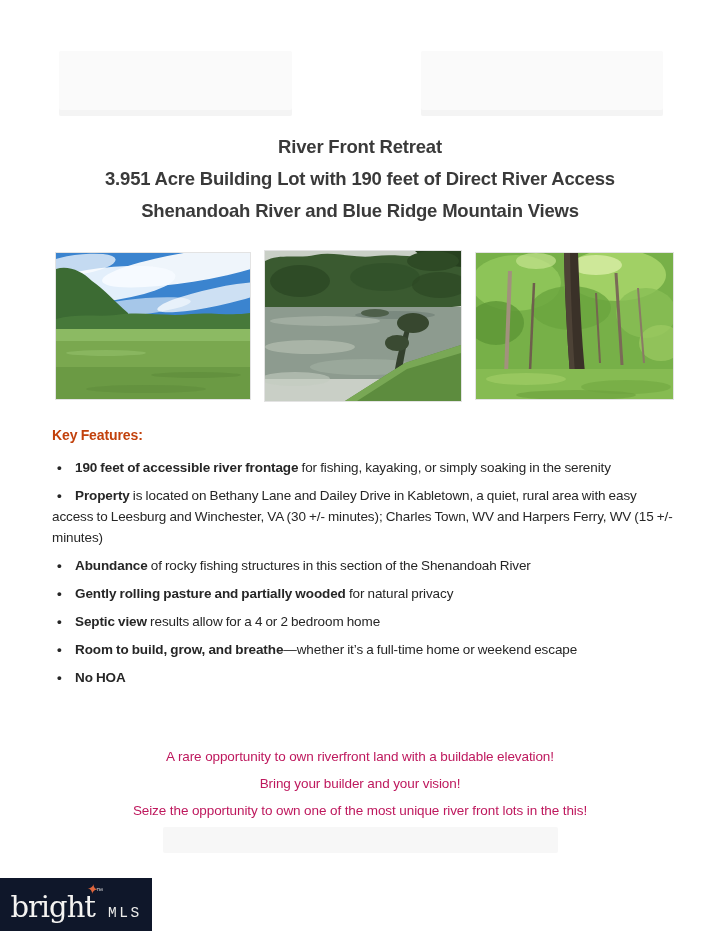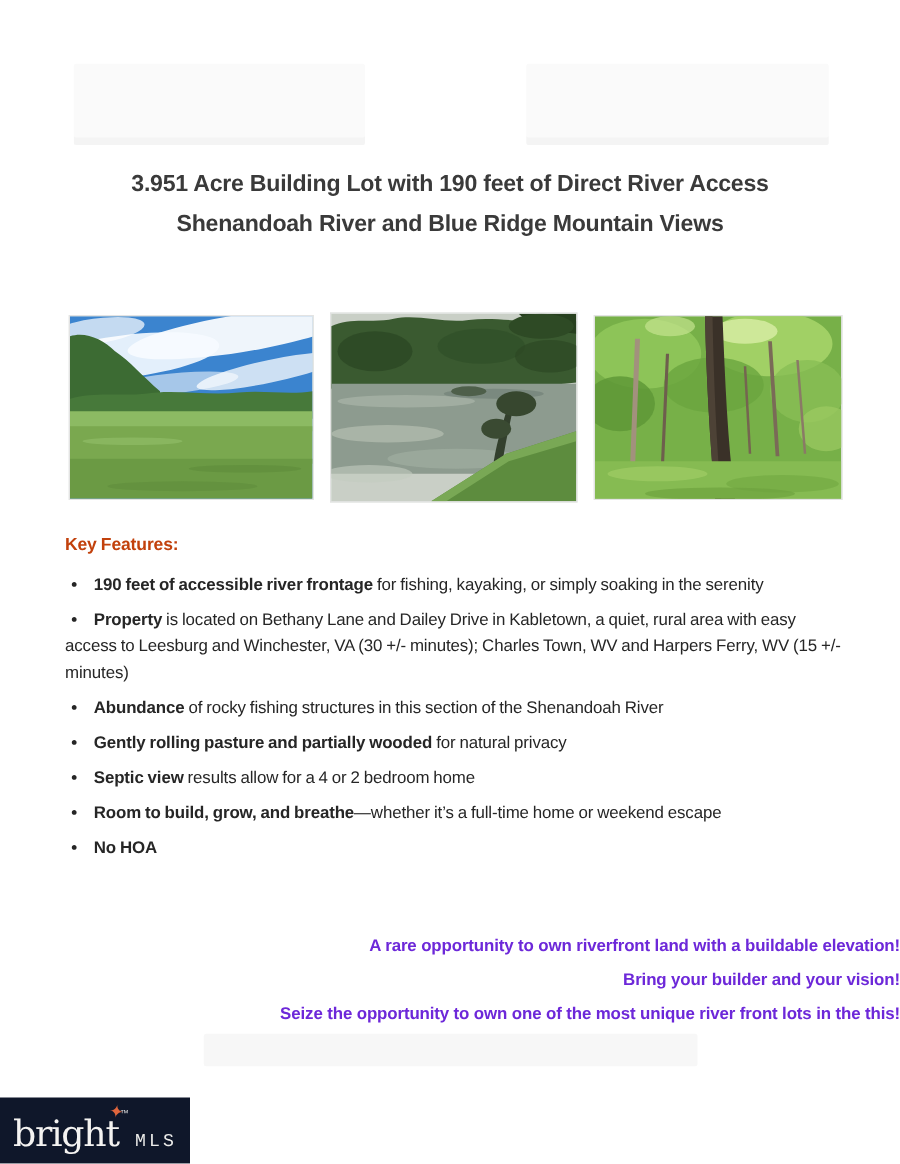--- a/index.html
+++ b/index.html
@@ -22,22 +22,22 @@
   .photo{display:block;border:1px solid #e3e3e3;background:#dfe8df;}
   .photo svg{display:block;}
   
   .features{position:absolute;top:426px;left:52px;width:628px;font-size:13.5px;line-height:21px;letter-spacing:-0.1px;word-spacing:-0.5px;}
   .features h2{margin:0 0 13px 0;font-size:14px;line-height:18px;color:#c2410c;}
   .bullet{margin:0 0 7px 0;text-indent:0;}
   .bullet .dot{display:inline-block;width:18px;margin-left:5px;font-weight:bold;text-indent:0;}
   .bullet .b{font-weight:bold;}
   
   .closing{
-    position:absolute;top:743px;left:0;width:720px;text-align:right;
-    font-weight:bold;font-size:13.5px;line-height:27px;color:#6d28d9;letter-spacing:-0.1px;
+    position:absolute;top:743px;left:0;width:720px;text-align:center;
+    font-weight:normal;font-size:13.5px;line-height:27px;color:#be185d;letter-spacing:-0.1px;
   }
   .closing p{margin:0;}
   
   .logo-box{
     position:absolute;left:0;top:878px;width:152px;height:53px;
     display:flex;align-items:center;justify-content:center;
   }
   .logo{position:relative;white-space:nowrap;line-height:1;}
   .logo .word{
     font-family:"DejaVu Serif",serif;font-size:29px;color:#f4f3f1;letter-spacing:-1px;
@@ -58,20 +58,21 @@
 </head>
 <body>
 
 <div class="page">
 
   <div class="faint" id="faint-tl"></div>
   <div class="faint" id="faint-tr"></div>
   <div class="faint" id="faint-bottom"></div>
 
   <div class="header">
+    <div>River Front Retreat</div>
     <div>3.951 Acre Building Lot with 190 feet of Direct River Access</div>
     <div>Shenandoah River and Blue Ridge Mountain Views</div>
   </div>
 
   <div class="photos">
 
     <span class="photo" style="width:194px;height:146px;">
       <svg width="194" height="146" viewBox="0 0 194 146" preserveAspectRatio="none" aria-hidden="true">
         <rect width="194" height="146" fill="#3b84cf"></rect>
         <ellipse cx="135" cy="14" rx="90" ry="15" fill="#ffffff" opacity="0.92" transform="rotate(-9 135 14)"></ellipse>

